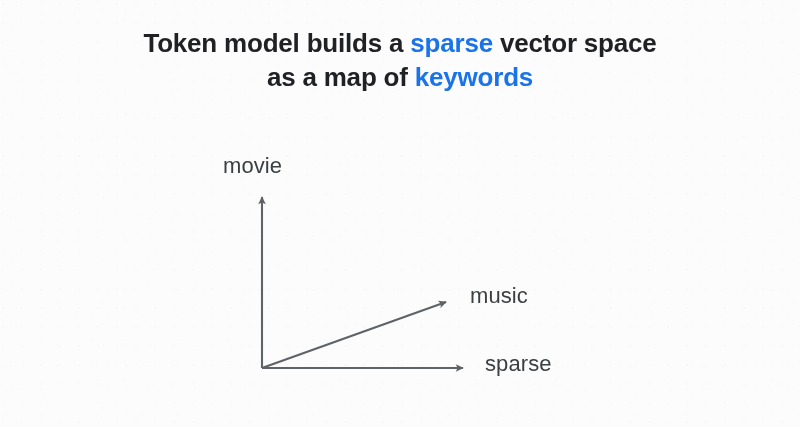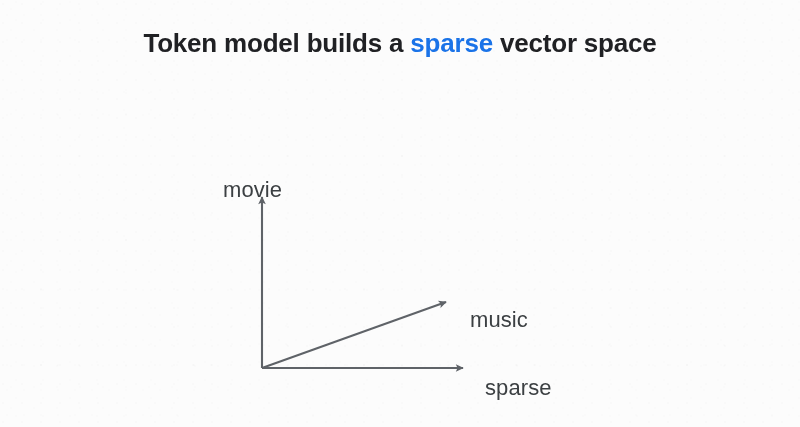--- a/index.html
+++ b/index.html
@@ -68,34 +68,36 @@
     left: 0;
   }
 
   .axis-label {
     position: absolute;
     font-size: 22px;
     font-weight: normal;
     color: #3c4043;
     white-space: nowrap;
     letter-spacing: 0.1px;
-    margin-top: 24px;
   }
   #label-movie { left: 43px; top: 13px; }
   #label-music { left: 290px; top: 143px; text-align: right; }
   #label-actor { left: 305px; top: 211px; }
 </style>
 </head>
 <body>
 
 <div id="slide">
 
   <div id="title-block">
     <div class="title-line">
       <span>Token model builds a </span><span class="hl">sparse</span><span> vector space</span>
+    </div>
+    <div class="title-line">
+      <span>as a map of </span><span class="hl">keywords</span>
     </div>
   </div>
 
   <div id="diagram">
 
     <svg id="axes-svg" width="440" height="270" viewBox="0 0 440 270">
       <defs>
         <marker id="arrowhead" markerWidth="9" markerHeight="9" refX="7.6" refY="4.5" orient="auto" markerUnits="userSpaceOnUse">
           <path d="M 0.4 0.7 L 8.4 4.5 L 0.4 8.3 L 2.1 4.5 Z" fill="#5f6368"></path>
         </marker>

